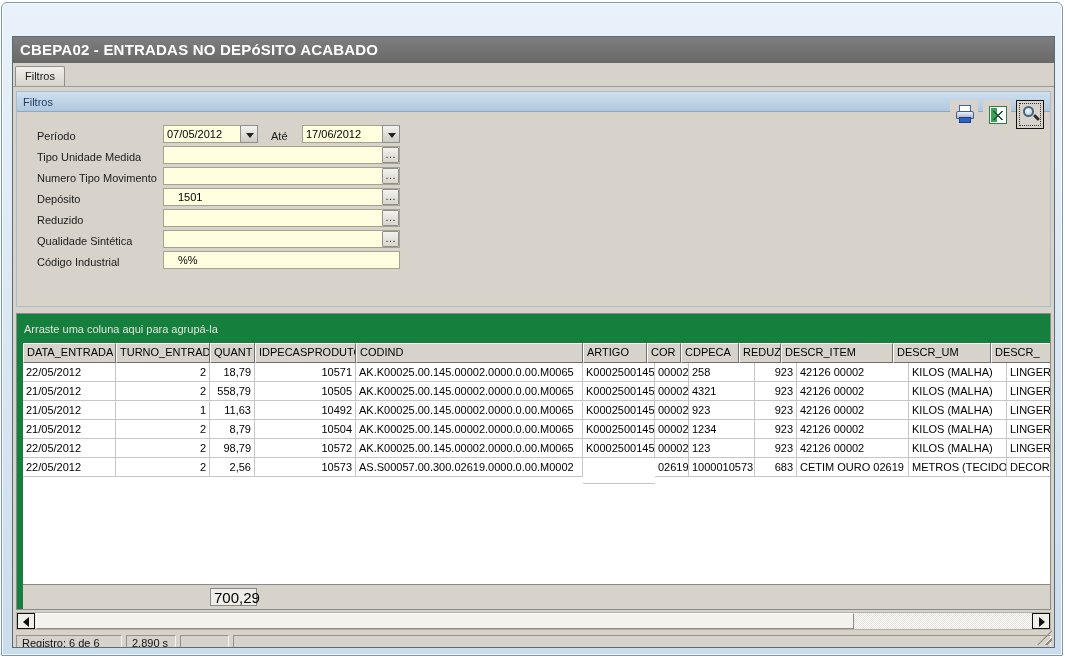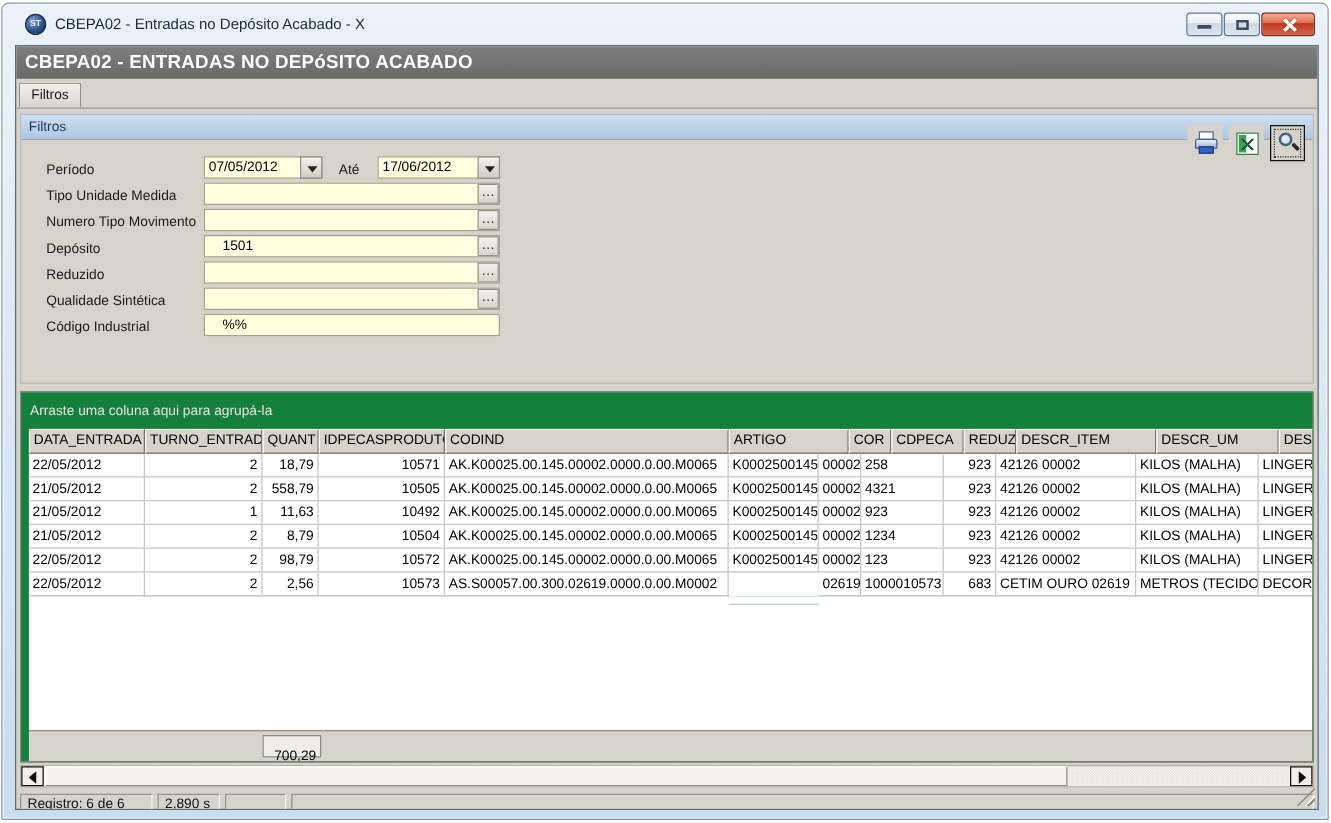--- a/index.html
+++ b/index.html
@@ -85,21 +85,21 @@
   .gh { flex:none; background:#d7d3cb; border:1px solid; border-color:#fdfdfb #6f6f6f #6f6f6f #fdfdfb;
     font-size:11px; line-height:17px; padding:0 3px; color:#000; white-space:nowrap; overflow:hidden; cursor:pointer; }
   .gbody { background:#fff; }
   .gr { display:flex; height:19px; background:#fff; }
   .gc { flex:none; border-right:1px solid #c6c6c6; border-bottom:1px solid #c6c6c6; font-size:11px; line-height:18px;
     padding:0 3px; white-space:nowrap; overflow:hidden; color:#000; }
   .gc.ar { text-align:right; }
   .grid-empty { background:#fff; height:107px; }
   .grid-footer { position:relative; height:25px; background:#d7d3cb; border-top:1px solid #8a8a8a; }
   .sum-cell { position:absolute; left:187px; top:3px; width:47px; height:18px; background:#efede8; border:1px solid #8a8a8a;
-    font-size:11px; line-height:16px; text-align:right; padding:8px 3px; }
+    font-size:15px; line-height:16px; text-align:right; padding:1px 3px; }
   
   .hscroll { position:absolute; left:3px; top:575px; width:1035px; height:18px;
     background-color:#e3e0d9;
     background-image:linear-gradient(45deg,#fff 25%,transparent 25%,transparent 75%,#fff 75%),
                      linear-gradient(45deg,#fff 25%,transparent 25%,transparent 75%,#fff 75%);
     background-size:2px 2px; background-position:0 0,1px 1px; border:1px solid #b5b1a8; }
   .sb-btn { position:absolute; top:0; width:18px; height:16px; background:#f1efea; border:1px solid #111; cursor:pointer; }
   .sb-btn.left { left:0; }
   .sb-btn.right { right:0; }
   .sb-btn .tri-l { position:absolute; left:5px; top:3px; border-top:5px solid transparent; border-bottom:5px solid transparent; border-right:6px solid #111; }
@@ -116,35 +116,20 @@
   .resize-grip { position:absolute; right:2px; bottom:2px; width:15px; height:15px;
     background:repeating-linear-gradient(135deg, transparent 0 3px, #fdfdfb 3px 4px, #8f8b82 4px 6px);
     clip-path:polygon(100% 0, 100% 100%, 0 100%); cursor:nwse-resize; }
 </style>
 </head>
 <body>
 
 <div class="stage">
   <div class="window">
 
-    <div class="titlebar">
-      <div class="app-icon">ST</div>
-      <div class="title-text">CBEPA02 - Entradas no Depósito Acabado - X</div>
-      <div class="winbtns">
-        <div class="wbtn">
-            <span class="glyph-min"></span>
-          </div>
-        <div class="wbtn">
-            <span class="glyph-max"></span>
-          </div>
-        <div class="wbtn close">
-            <span class="glyph-close"></span>
-          </div>
-      </div>
-    </div>
 
     <div class="content">
 
       <div class="app-header">CBEPA02 - ENTRADAS NO DEPóSITO ACABADO</div>
 
       <div class="tabstrip">
         <div class="tab">Filtros</div>
       </div>
 
       <div class="filters-group">
@@ -208,21 +193,21 @@
 
       <div class="grid-panel">
         <div class="groupby">Arraste uma coluna aqui para agrupá-la</div>
         <div class="grid">
           <div class="ghead">
               <div class="gh" style="width: 93px;">DATA_ENTRADA</div>
               <div class="gh" style="width: 94px;">TURNO_ENTRADA</div>
               <div class="gh" style="width: 45px;">QUANT</div>
               <div class="gh" style="width: 101px;">IDPECASPRODUTO</div>
               <div class="gh" style="width: 227px;">CODIND</div>
-              <div class="gh" style="width: 96px;">ARTIGO</div>
+              <div class="gh" style="width: 64px;">ARTIGO</div>
               <div class="gh" style="width: 34px;">COR</div>
               <div class="gh" style="width: 58px;">CDPECA</div>
               <div class="gh" style="width: 42px;">REDUZ</div>
               <div class="gh" style="width: 112px;">DESCR_ITEM</div>
               <div class="gh" style="width: 98px;">DESCR_UM</div>
               <div class="gh" style="width: 60px;">DESCR_</div>
             </div>
           <div class="gbody">
               <div class="gr">
                 <div class="gc" style="width: 93px;">22/05/2012</div>

